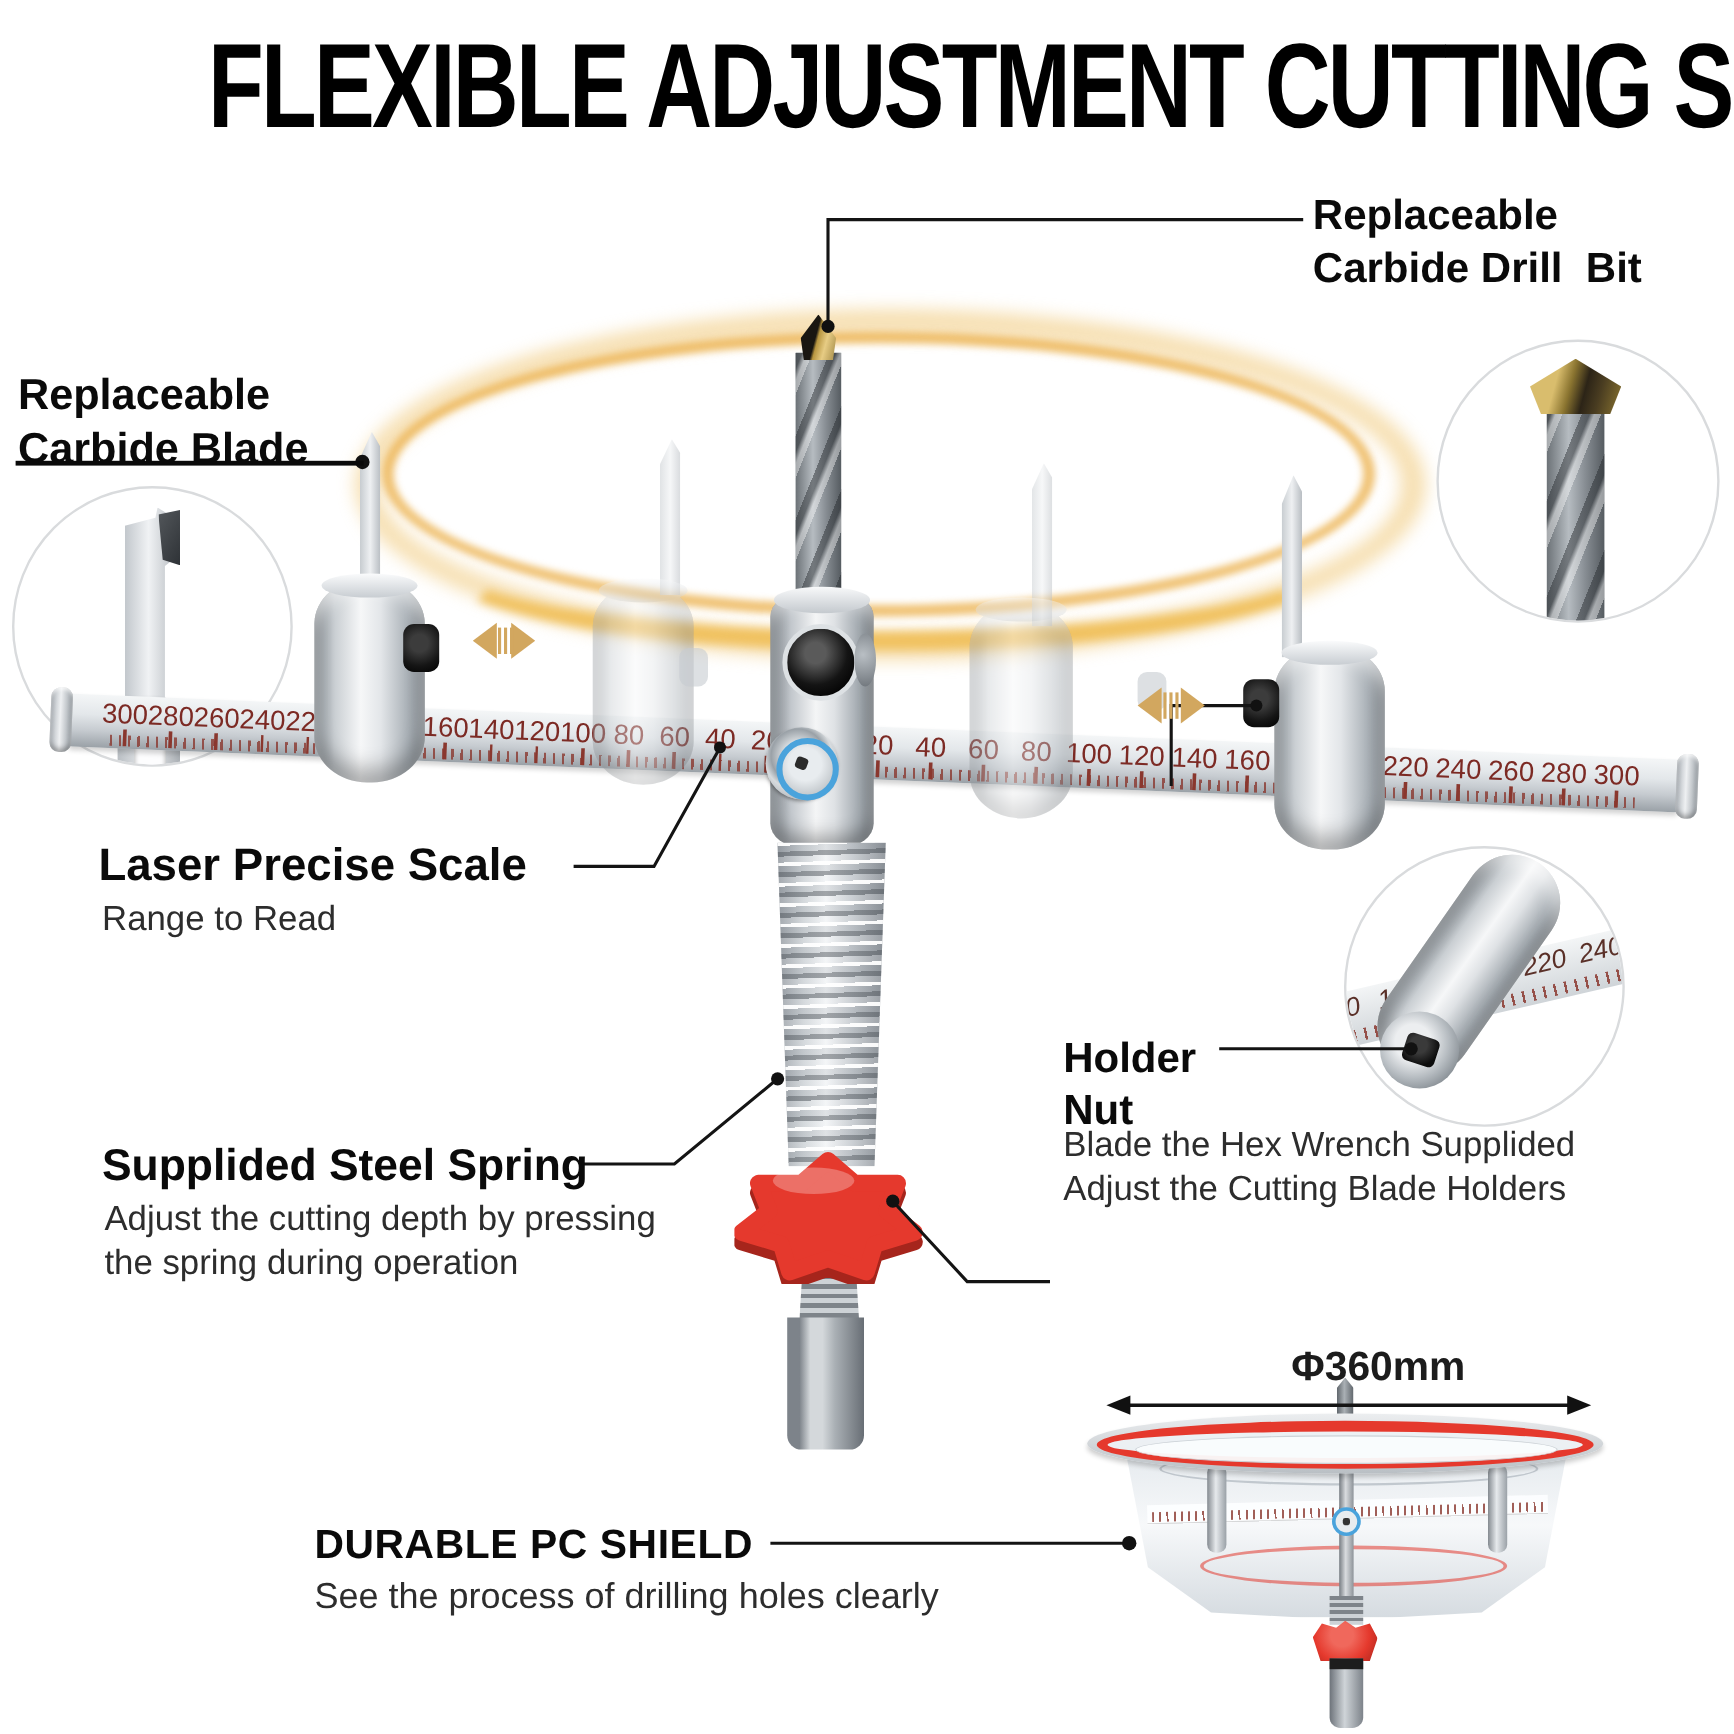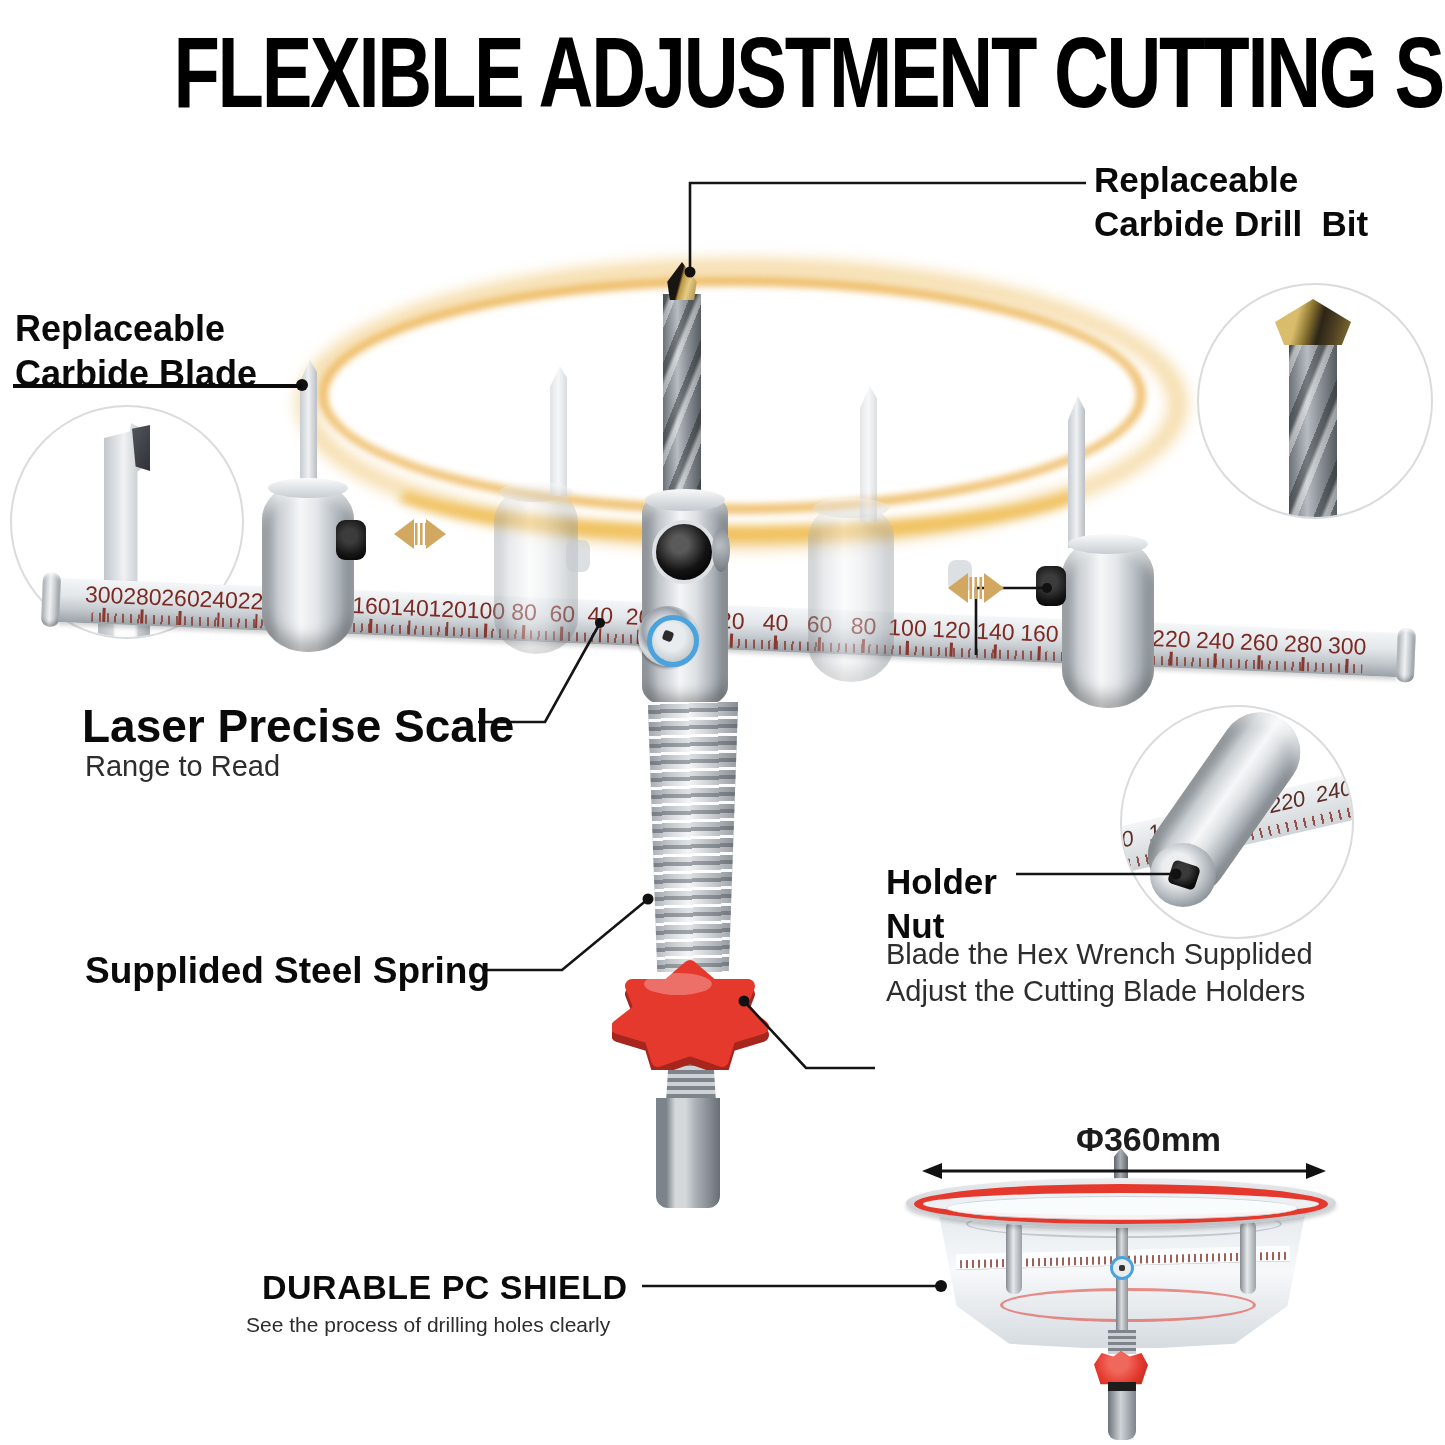--- a/index.html
+++ b/index.html
@@ -16,30 +16,30 @@
   
   .rng{left:122px;top:184px;z-index:10;line-height:1.32;}
   .rng .r1{font-size:28px;color:#222;}
   .rng .r2{font-size:31px;font-weight:700;color:#111;}
   .rng .r3{font-size:31px;font-weight:700;color:#111;padding-left:14px;}
   .biglbl{font-weight:800;color:#0a0a0a;z-index:10;line-height:1.26;}
   .desc{color:#2d2d2d;z-index:10;line-height:1.26;}
   .lbl-drill{left:1094px;top:158px;font-size:35px;}
   .lbl-blade{left:15px;top:306px;font-size:36px;}
   .blade-underline{left:13px;top:384px;width:290px;height:4px;background:#0a0a0a;z-index:10;}
-  .lbl-laser{left:82px;top:698px;font-size:46px;}
+  .lbl-laser{left:82px;top:698px;font-size:38px;}
   .desc-laser{left:85px;top:748px;font-size:29px;}
   .lbl-holder{left:886px;top:860px;font-size:35px;}
   .desc-holder{left:886px;top:936px;font-size:29px;}
   .lbl-spring{left:85px;top:948px;font-size:37px;}
   .desc-spring{left:87px;top:998px;font-size:29px;}
   .lbl-abs{left:877px;top:1046px;font-size:33px;}
   .lbl-dia{left:1076px;top:1120px;font-size:34px;font-weight:600;color:#1c1c1c;z-index:10;}
   .lbl-shield{left:262px;top:1266px;font-size:34px;letter-spacing:.5px;}
-  .desc-shield{left:246px;top:1312px;font-size:21px;}
+  .desc-shield{left:262px;top:1312px;font-size:30px;}
 
   
   .glow1{left:296px;top:258px;width:852px;height:252px;border-radius:50%;
          border:20px solid rgba(238,189,94,.5);filter:blur(7px);z-index:1;}
   .glow2{left:318px;top:276px;width:808px;height:218px;border-radius:50%;
          border:10px solid rgba(233,169,60,.7);filter:blur(3px);z-index:1;}
   .glow3{left:356px;top:390px;width:732px;height:120px;border-radius:50%;
          border:16px solid transparent;border-bottom-color:rgba(240,190,85,.9);
          filter:blur(4px);z-index:1;}
 
@@ -408,20 +408,24 @@
   <div class="abs biglbl lbl-holder">
     <div class="pre">Holder</div>
     <div class="pre">Nut</div>
   </div>
   <div class="abs desc desc-holder">
     <div class="pre">Blade the Hex Wrench Supplided</div>
     <div class="pre">Adjust the Cutting Blade Holders</div>
   </div>
 
   <div class="abs biglbl lbl-spring pre">Supplided Steel Spring</div>
+  <div class="abs desc desc-spring">
+    <div class="pre">Adjust the cutting depth by pressing</div>
+    <div class="pre">the spring during operation</div>
+  </div>
 
 
   <div class="abs lbl-dia pre">Φ360mm</div>
 
   <div class="abs biglbl lbl-shield pre">DURABLE PC SHIELD</div>
   <div class="abs desc desc-shield pre">See the process of drilling holes clearly</div>
 
 </div>
 
 </body></html>

